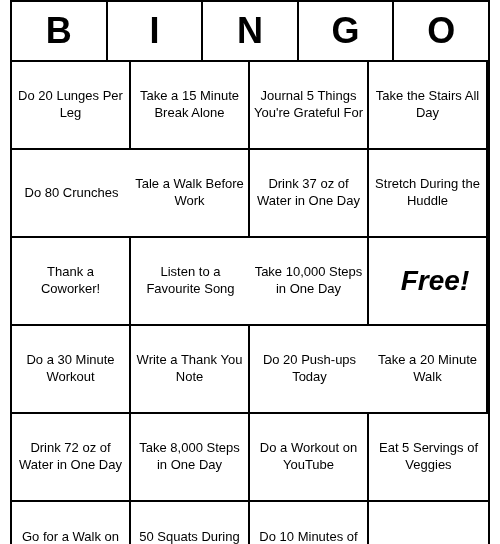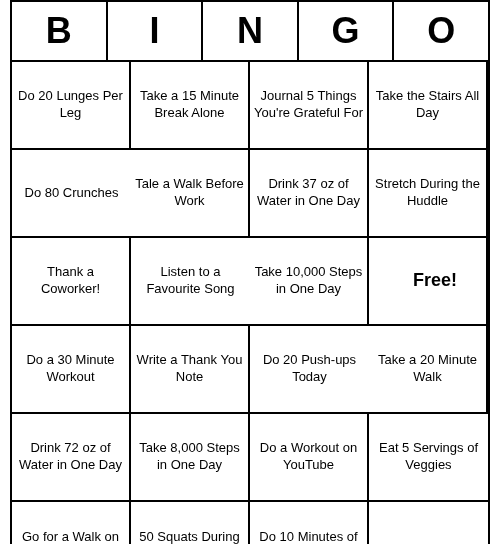--- a/index.html
+++ b/index.html
@@ -47,22 +47,23 @@
       font-size: 13px;
       line-height: 1.3;
     }
     .bingo-cell:nth-child(5n) {
       border-right: none;
     }
     .bingo-grid .bingo-cell:nth-child(n+21) {
       border-bottom: none;
     }
     .bingo-cell.free {
-      font-size: 18px;
+      font-size: 28px;
       font-weight: bold;
+      font-style: italic;
       padding-left: 19px;
     }
   </style>
 </head>
 <body>
 
 <div class="bingo-card">
   <div class="bingo-header">
   <div class="bingo-header-cell">B</div>
       <div class="bingo-header-cell">I</div>

